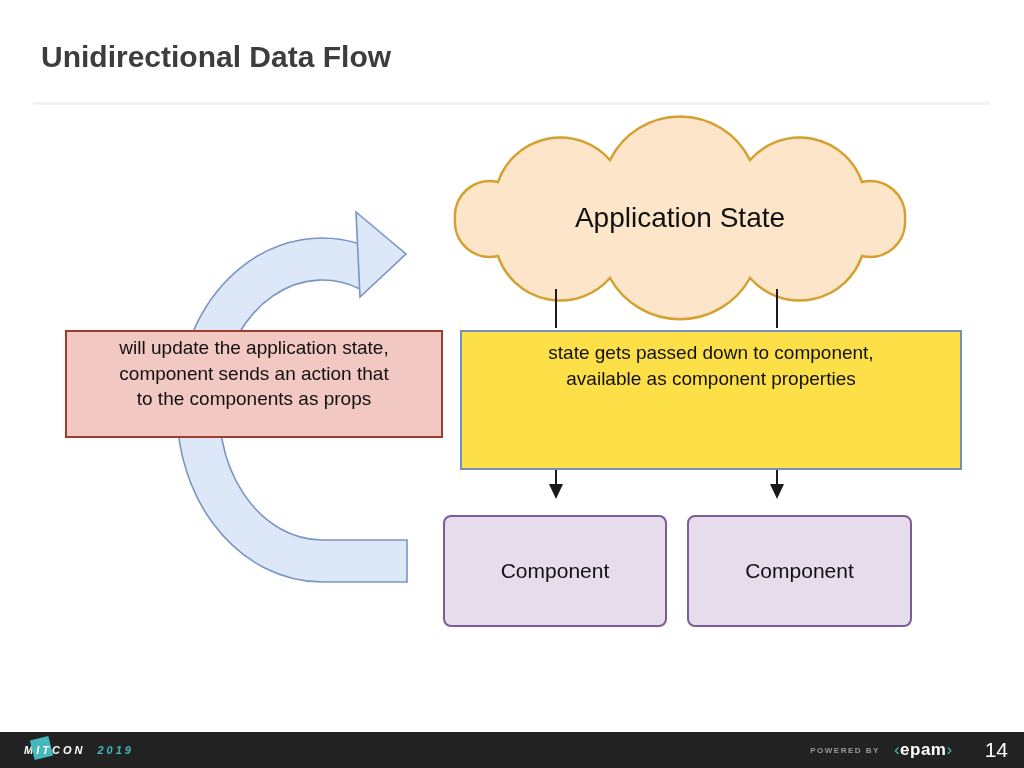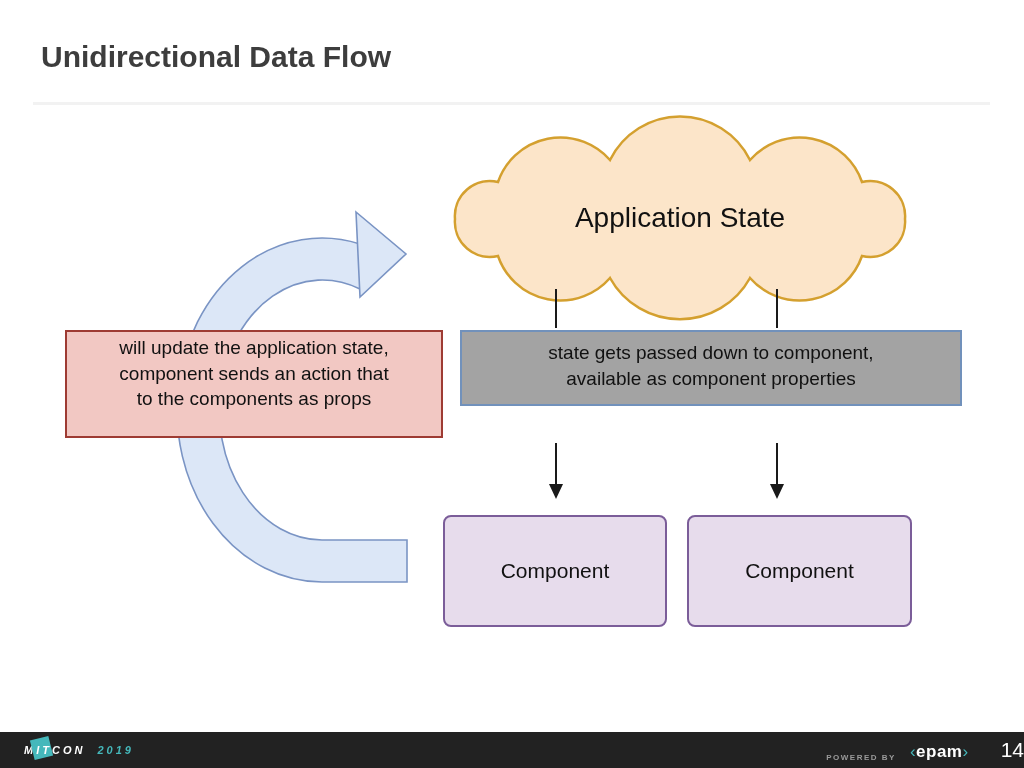--- a/index.html
+++ b/index.html
@@ -25,22 +25,22 @@
     position:absolute; left:480px; top:202px; width:400px;
     text-align:center; font-size:28px; color:#111; z-index:2;
   }
   .box { position:absolute; z-index:2; text-align:center; color:#111; }
   .action-box {
     left:65px; top:330px; width:378px; height:108px;
     background:#f2c8c3; border:2px solid #9e3b33;
     font-size:19px; line-height:25.5px; padding-top:3px;
   }
   .state-box {
-    left:460px; top:330px; width:502px; height:76px;
-    background:#a3a3a3; border:2px solid #7191bb;
+    left:460px; top:330px; width:502px; height:140px;
+    background:#fde047; border:2px solid #7191bb;
     font-size:19px; line-height:26px; padding-top:8px;
   }
   .box .line { display:block; white-space:nowrap; }
   .component {
     top:515px; height:112px; border-radius:8px;
     background:#e7dcec; border:2px solid #7b5d99;
     font-size:21px; line-height:108px;
   }
   .component-1 { left:443px; width:224px; }
   .component-2 { left:687px; width:225px; }
@@ -53,21 +53,21 @@
     font-size:11px; font-weight:700; font-style:italic;
     letter-spacing:3px; color:#ffffff;
   }
   .logo-mid { position:relative; display:inline-block; }
   .logo-square {
     position:absolute; left:-4px; top:-6px; width:19px; height:20px;
     background:#45b8bb; transform:rotate(-14deg); z-index:0;
   }
   .logo-mid b { position:relative; z-index:1; font-weight:700; }
   .logo-year { color:#45b8bb; margin-left:12px; }
-  .footer-right { margin-left:auto; display:flex; align-items:flex-end; }
+  .footer-right { margin-left:auto; display:flex; align-items:center; padding-right:16px; }
   .powered {
     font-size:8px; color:#9a9a9a; letter-spacing:1.5px; font-weight:700;
   }
   .epam {
     margin-left:14px; font-size:17px; font-weight:700; color:#ffffff;
     letter-spacing:0.5px;
   }
   .epam .bracket { color:#45b8bb; font-weight:400; }
   .pagenum { margin-left:32px; font-size:21px; color:#ffffff; }
 </style>

